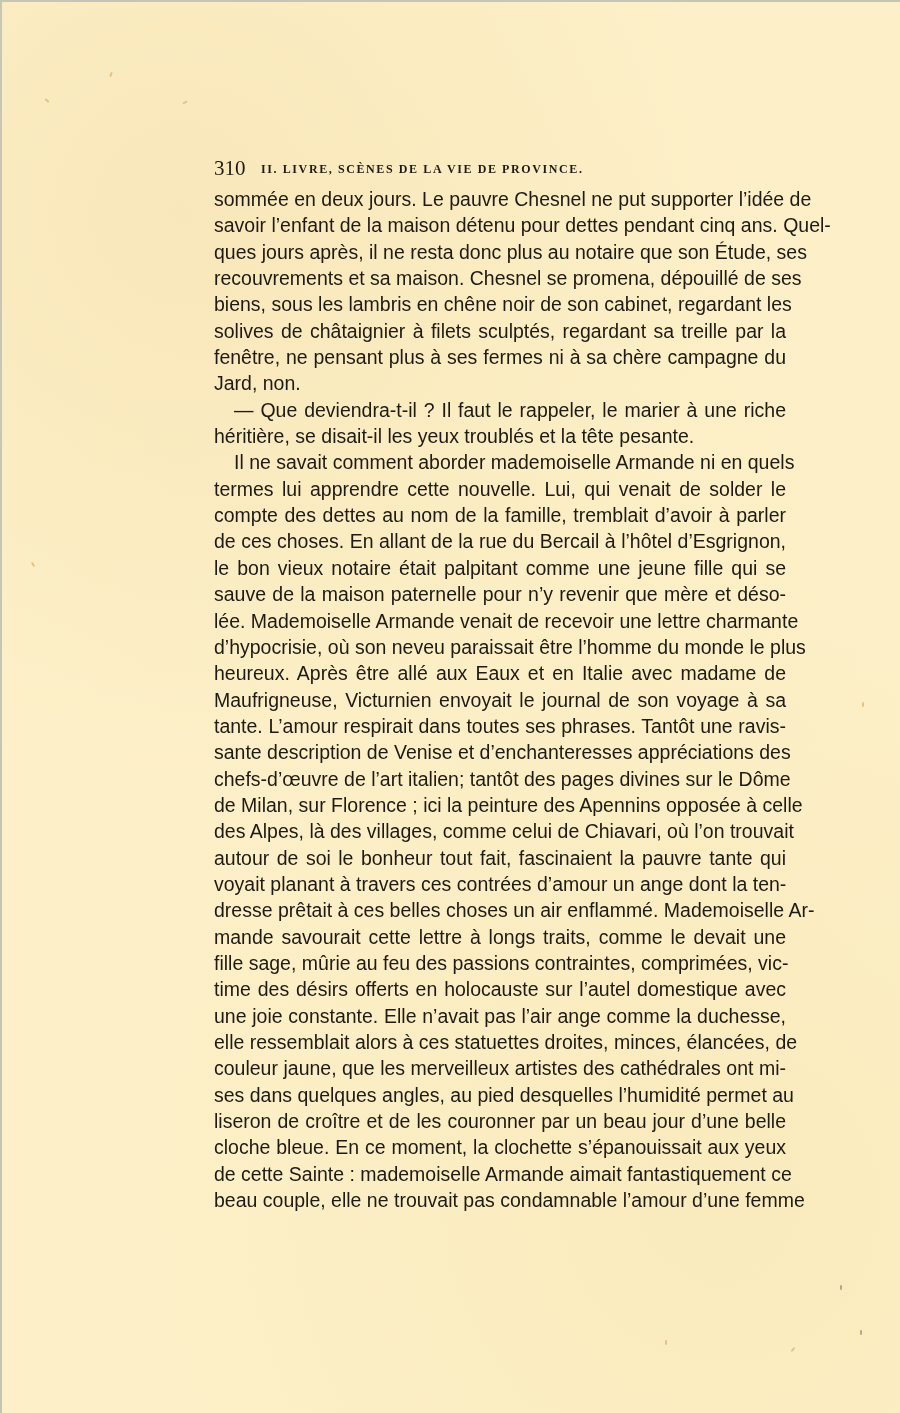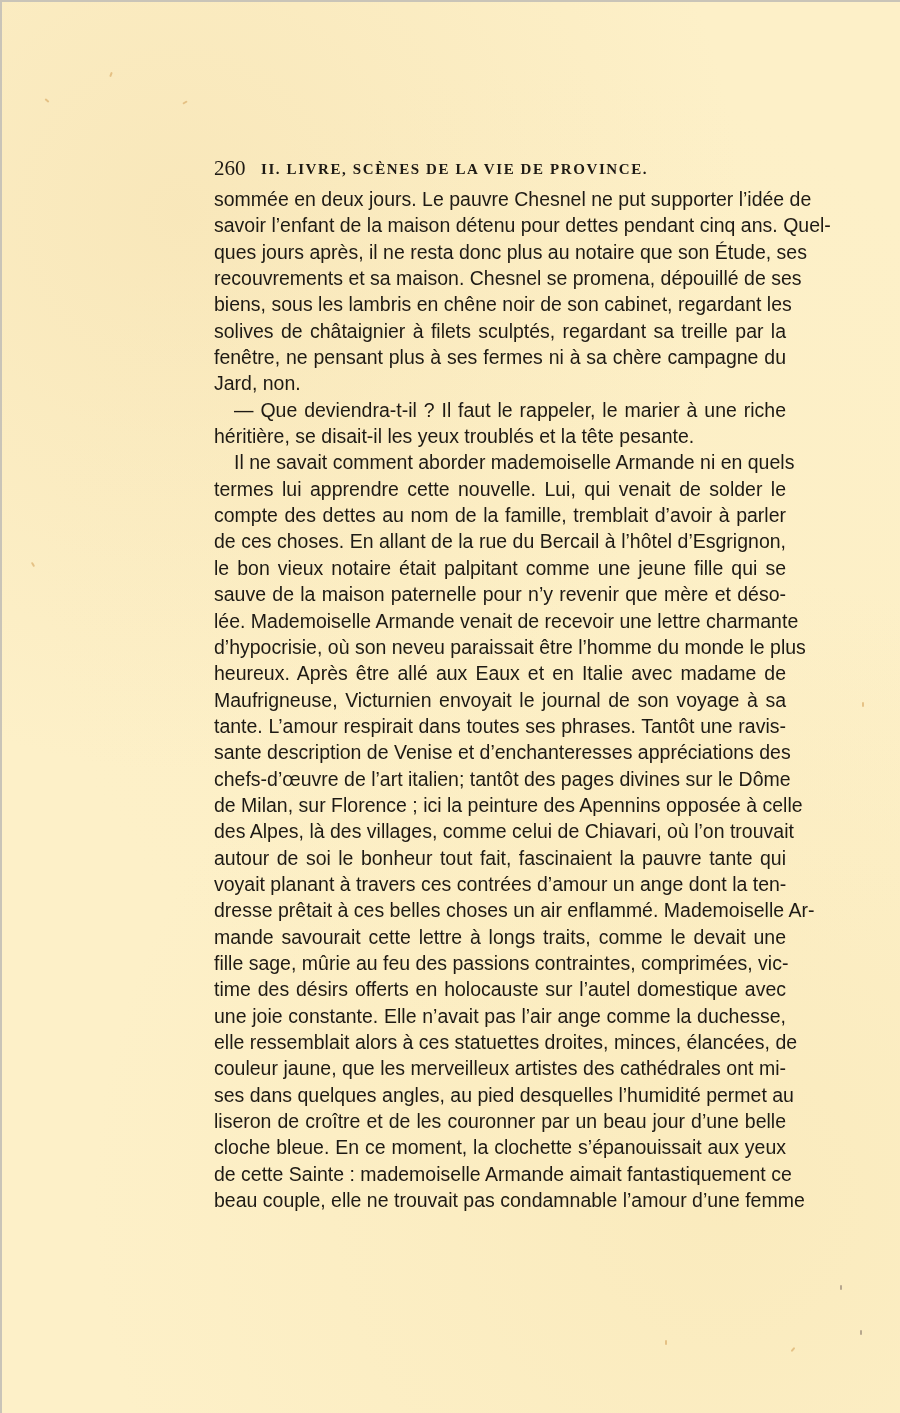--- a/index.html
+++ b/index.html
@@ -46,21 +46,21 @@
       position: absolute;
       left: 0;
       top: 0;
       font-size: 21px;
       line-height: 26px;
     }
     .running-head {
       position: absolute;
       left: 47px;
       top: 3px;
-      font-size: 15px;
+      font-size: 12px;
       line-height: 22px;
       font-weight: bold;
       letter-spacing: 1.6px;
       font-variant: small-caps;
     }
     .body-text {
       position: absolute;
       left: 214px;
       top: 185px;
       width: 572px;
@@ -93,21 +93,21 @@
   <span class="speck" style="left:108px;top:70px;transform:rotate(20deg);"></span>
   <span class="speck" style="left:182px;top:98px;transform:rotate(60deg);"></span>
   <span class="speck" style="left:663px;top:1338px;"></span>
   <span class="speck" style="left:838px;top:1283px;background:#8a7a6a;"></span>
   <span class="speck" style="left:858px;top:1328px;background:#8a7a6a;"></span>
   <span class="speck" style="left:790px;top:1345px;transform:rotate(40deg);"></span>
   <span class="speck" style="left:30px;top:560px;transform:rotate(-30deg);"></span>
   <span class="speck" style="left:860px;top:700px;"></span>
 
   <div class="header">
-    <span class="page-number">260</span>
+    <span class="page-number">310</span>
     <span class="running-head">II. LIVRE, SCÈNES DE LA VIE DE PROVINCE.</span>
   </div>
 </div>
 
 <div class="body-text" id="body-text">
     <span class="line">sommée en deux jours. Le pauvre Chesnel ne put supporter l’idée de</span>
     <span class="line">savoir l’enfant de la maison détenu pour dettes pendant cinq ans. Quel-</span>
     <span class="line">ques jours après, il ne resta donc plus au notaire que son Étude, ses</span>
     <span class="line">recouvrements et sa maison. Chesnel se promena, dépouillé de ses</span>
     <span class="line">biens, sous les lambris en chêne noir de son cabinet, regardant les</span>

